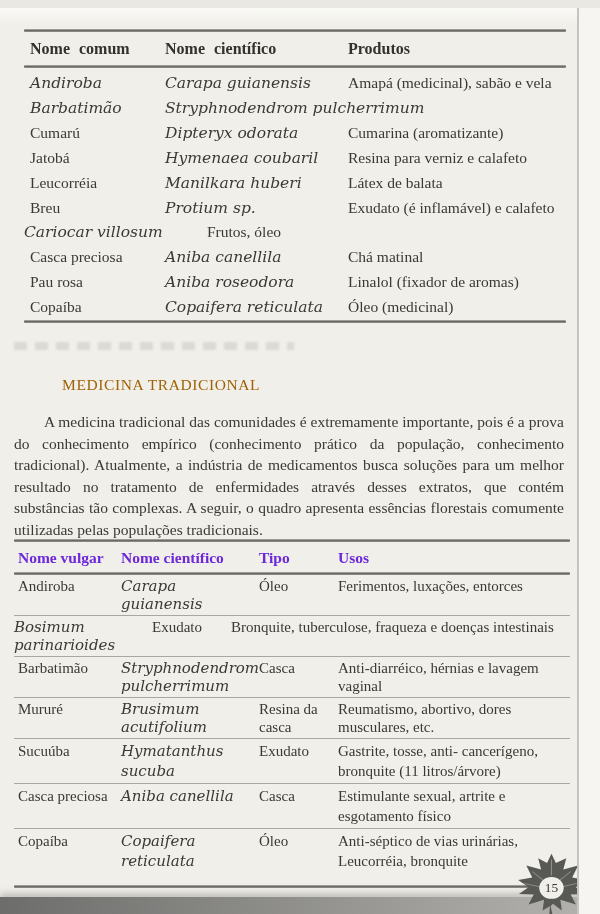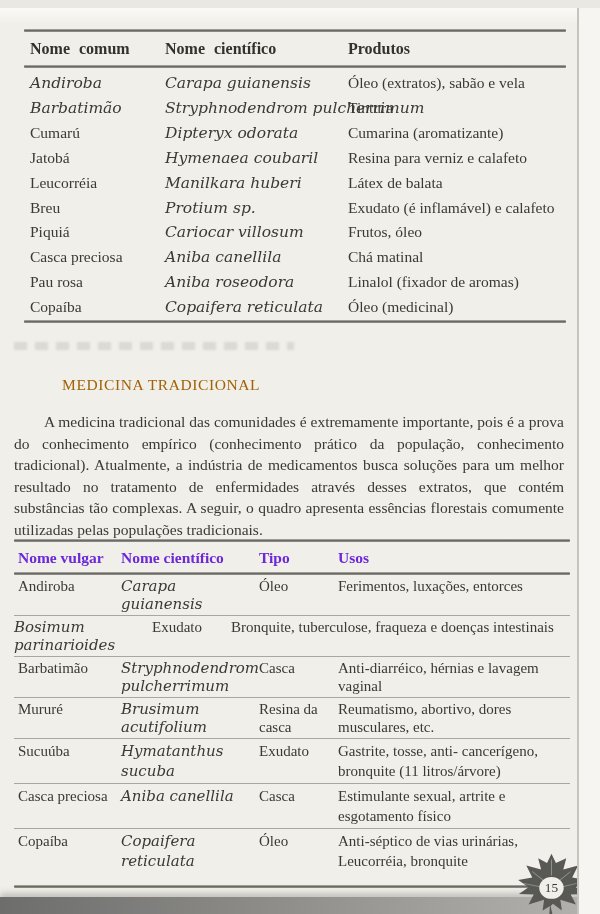--- a/index.html
+++ b/index.html
@@ -97,26 +97,25 @@
     <div class="t1-head">
       <div class="t1c1">Nome comum</div>
       <div class="t1c2">Nome científico</div>
       <div class="t1c3">Produtos</div>
     </div>
     <div class="rule-thick"></div>
     <div class="t1-body" id="t1-body">
         <div class="t1-row">
           <div class="t1c1 italic">Andiroba</div>
           <div class="t1c2 sci">Carapa guianensis</div>
-          <div class="t1c3">Óleo (extratos), sabão e vela</div>
+          <div class="t1c3">Amapá (medicinal), sabão e vela</div>
         </div>
         <div class="t1-row">
           <div class="t1c1 italic">Barbatimão</div>
           <div class="t1c2 sci">Stryphnodendrom pulcherrimum</div>
-          <div class="t1c3">Tintura</div>
         </div>
         <div class="t1-row">
           <div class="t1c1">Cumarú</div>
           <div class="t1c2 sci">Dipteryx odorata</div>
           <div class="t1c3">Cumarina (aromatizante)</div>
         </div>
         <div class="t1-row">
           <div class="t1c1">Jatobá</div>
           <div class="t1c2 sci">Hymenaea coubaril</div>
           <div class="t1c3">Resina para verniz e calafeto</div>
@@ -125,21 +124,20 @@
           <div class="t1c1">Leucorréia</div>
           <div class="t1c2 sci">Manilkara huberi</div>
           <div class="t1c3">Látex de balata</div>
         </div>
         <div class="t1-row">
           <div class="t1c1">Breu</div>
           <div class="t1c2 sci">Protium sp.</div>
           <div class="t1c3">Exudato (é inflamável) e calafeto</div>
         </div>
         <div class="t1-row">
-          <div class="t1c1">Piquiá</div>
           <div class="t1c2 sci">Cariocar villosum</div>
           <div class="t1c3">Frutos, óleo</div>
         </div>
         <div class="t1-row">
           <div class="t1c1">Casca preciosa</div>
           <div class="t1c2 sci">Aniba canellila</div>
           <div class="t1c3">Chá matinal</div>
         </div>
         <div class="t1-row">
           <div class="t1c1">Pau rosa</div>

